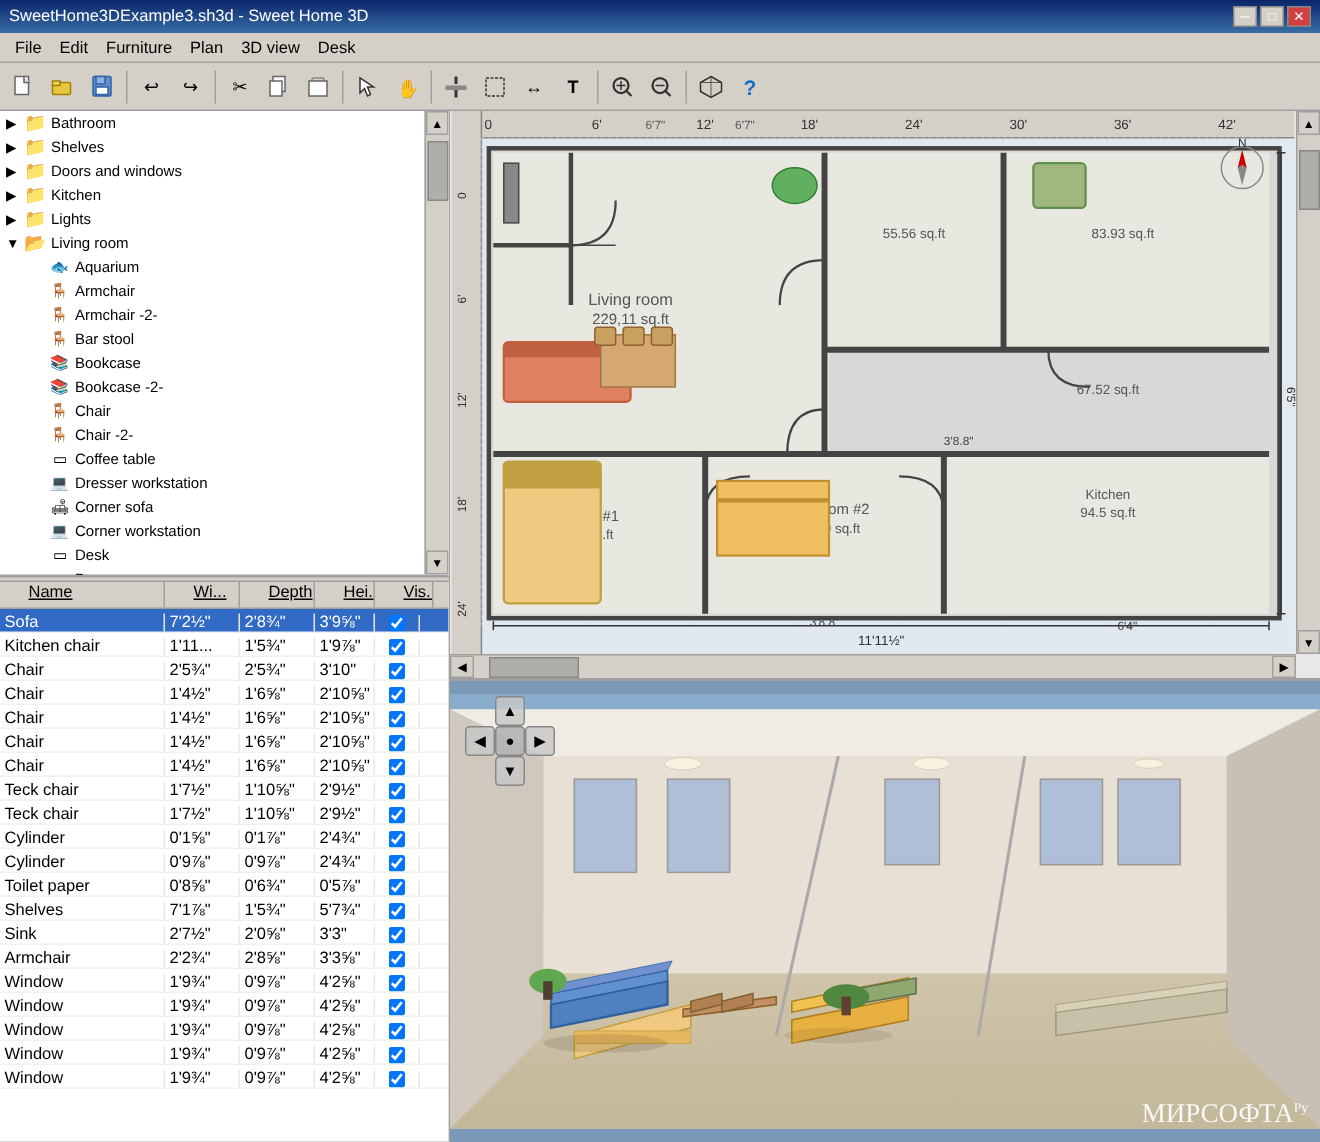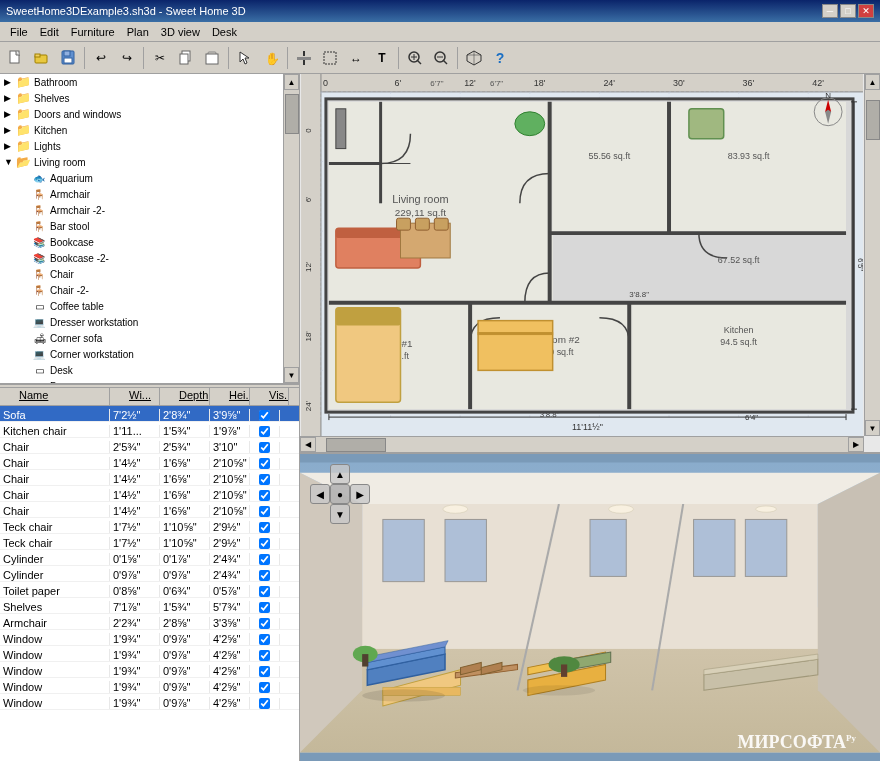--- a/index.html
+++ b/index.html
@@ -248,24 +248,24 @@
       border-radius: 3px;
       display: flex; align-items: center; justify-content: center;
       font-size: 10px;
       cursor: pointer;
     }
 
     
     #watermark {
       position: absolute;
       bottom: 8px;
-      right: 24px;
+      right: 8px;
       color: rgba(255,255,255,0.9);
       font-size: 18px;
-      font-weight: bold;
+      font-weight: normal;
       font-family: Georgia, serif;
     }
     #watermark sup { font-size: 9px; }
 
     
     #resize-handle {
       height: 4px;
       background: #d4d0c8;
       border-top: 1px solid #a0a0a0;
       border-bottom: 1px solid #a0a0a0;
@@ -626,20 +626,29 @@
           <div class="fc-cell col-height">0'5⅞"</div>
           <div class="fc-cell col-vis checkbox-cell">
               <input type="checkbox" checked="" style="width: 11px; height: 11px;">
             </div>
         </div>
         <div class="furniture-row">
           <div class="fc-cell col-name">Shelves</div>
           <div class="fc-cell col-width">7'1⅞"</div>
           <div class="fc-cell col-depth">1'5¾"</div>
           <div class="fc-cell col-height">5'7¾"</div>
+          <div class="fc-cell col-vis checkbox-cell">
+              <input type="checkbox" checked="" style="width: 11px; height: 11px;">
+            </div>
+        </div>
+        <div class="furniture-row">
+          <div class="fc-cell col-name">Sink</div>
+          <div class="fc-cell col-width">2'7½"</div>
+          <div class="fc-cell col-depth">2'0⅝"</div>
+          <div class="fc-cell col-height">3'3"</div>
           <div class="fc-cell col-vis checkbox-cell">
               <input type="checkbox" checked="" style="width: 11px; height: 11px;">
             </div>
         </div>
         <div class="furniture-row">
           <div class="fc-cell col-name">Armchair</div>
           <div class="fc-cell col-width">2'2¾"</div>
           <div class="fc-cell col-depth">2'8⅝"</div>
           <div class="fc-cell col-height">3'3⅝"</div>
           <div class="fc-cell col-vis checkbox-cell">

